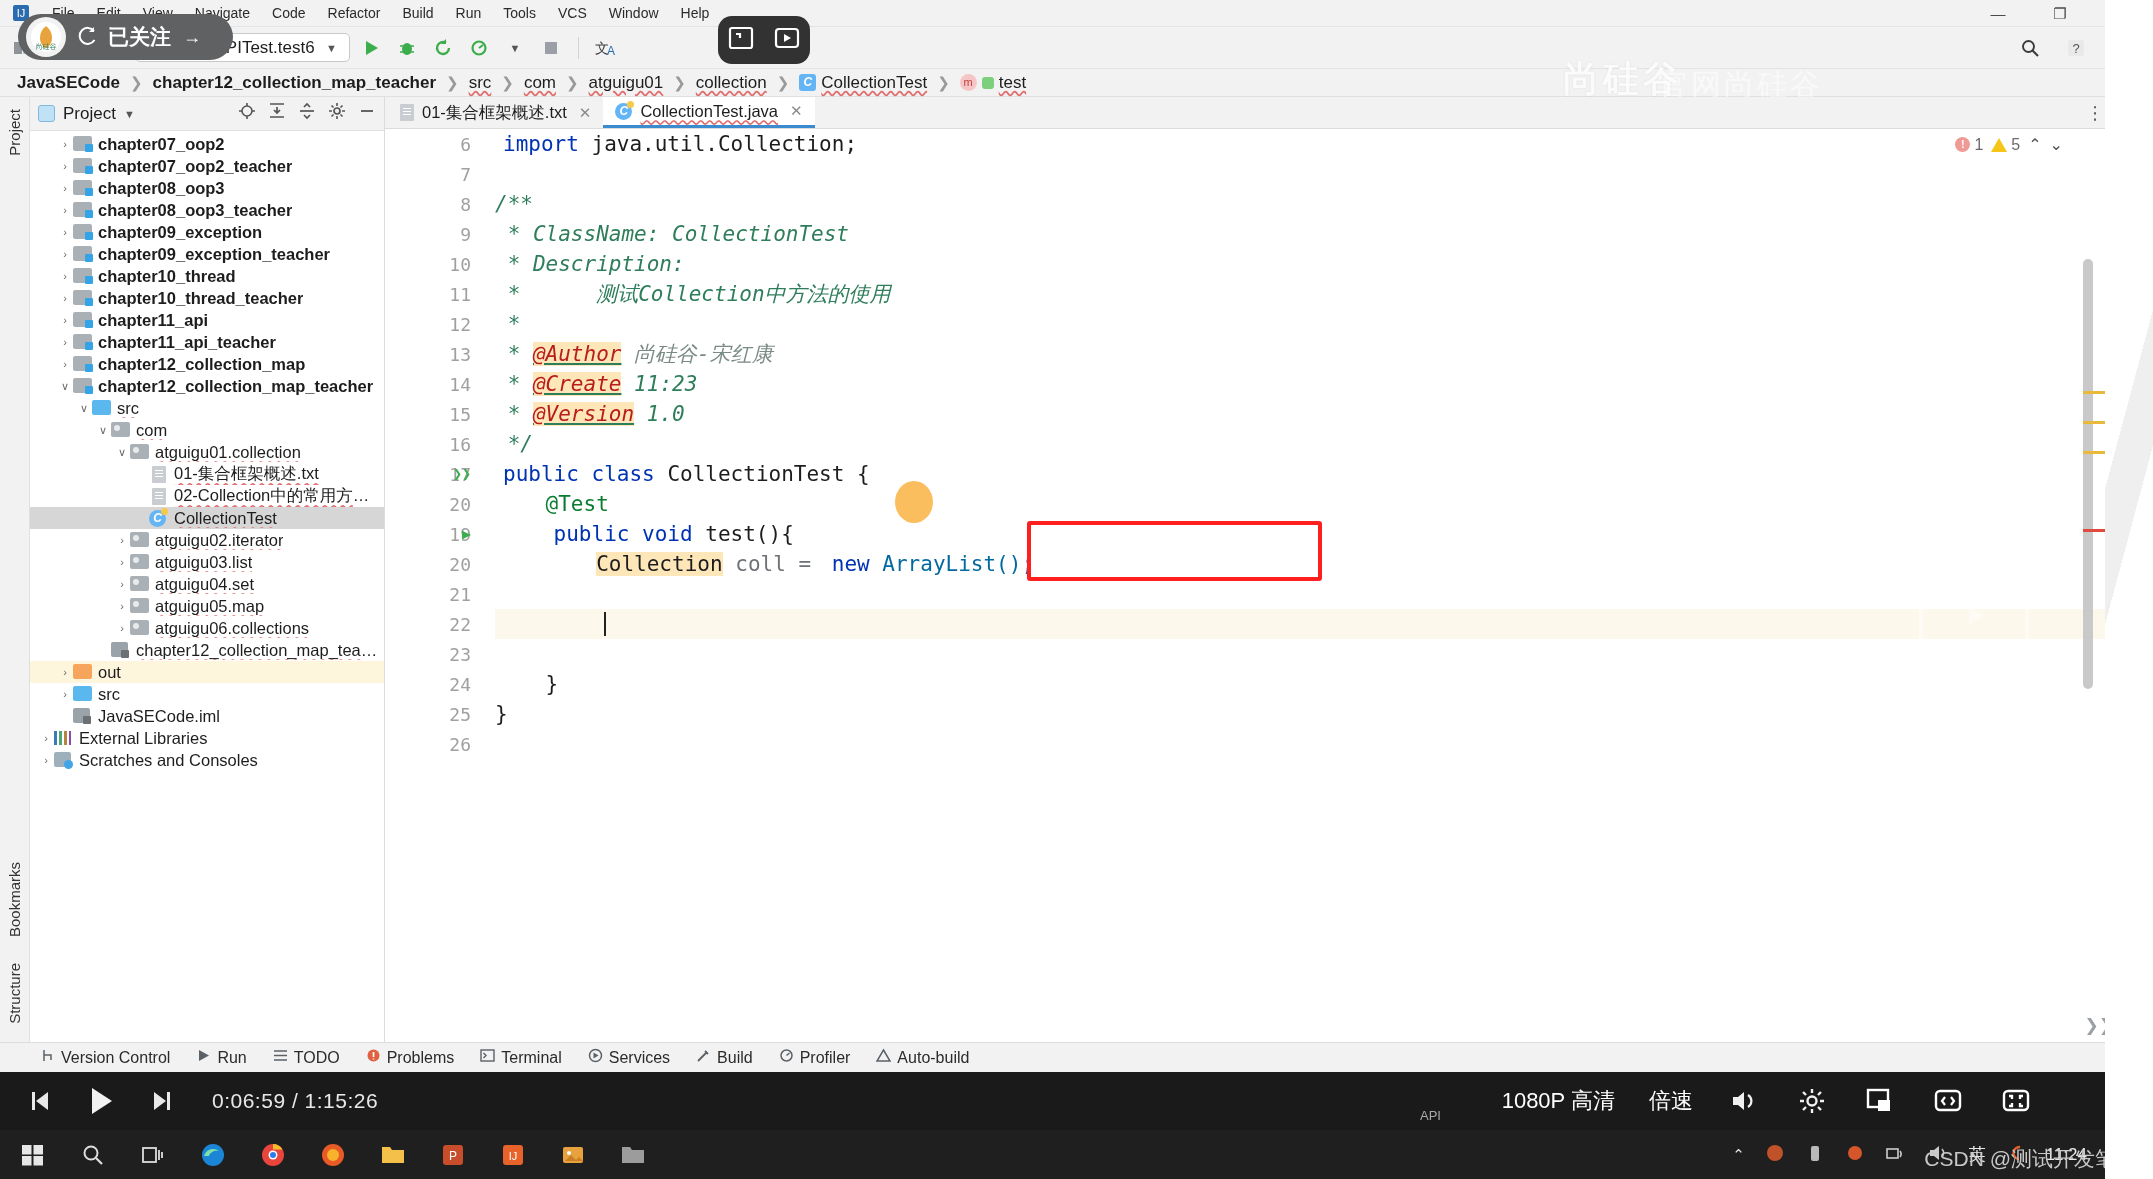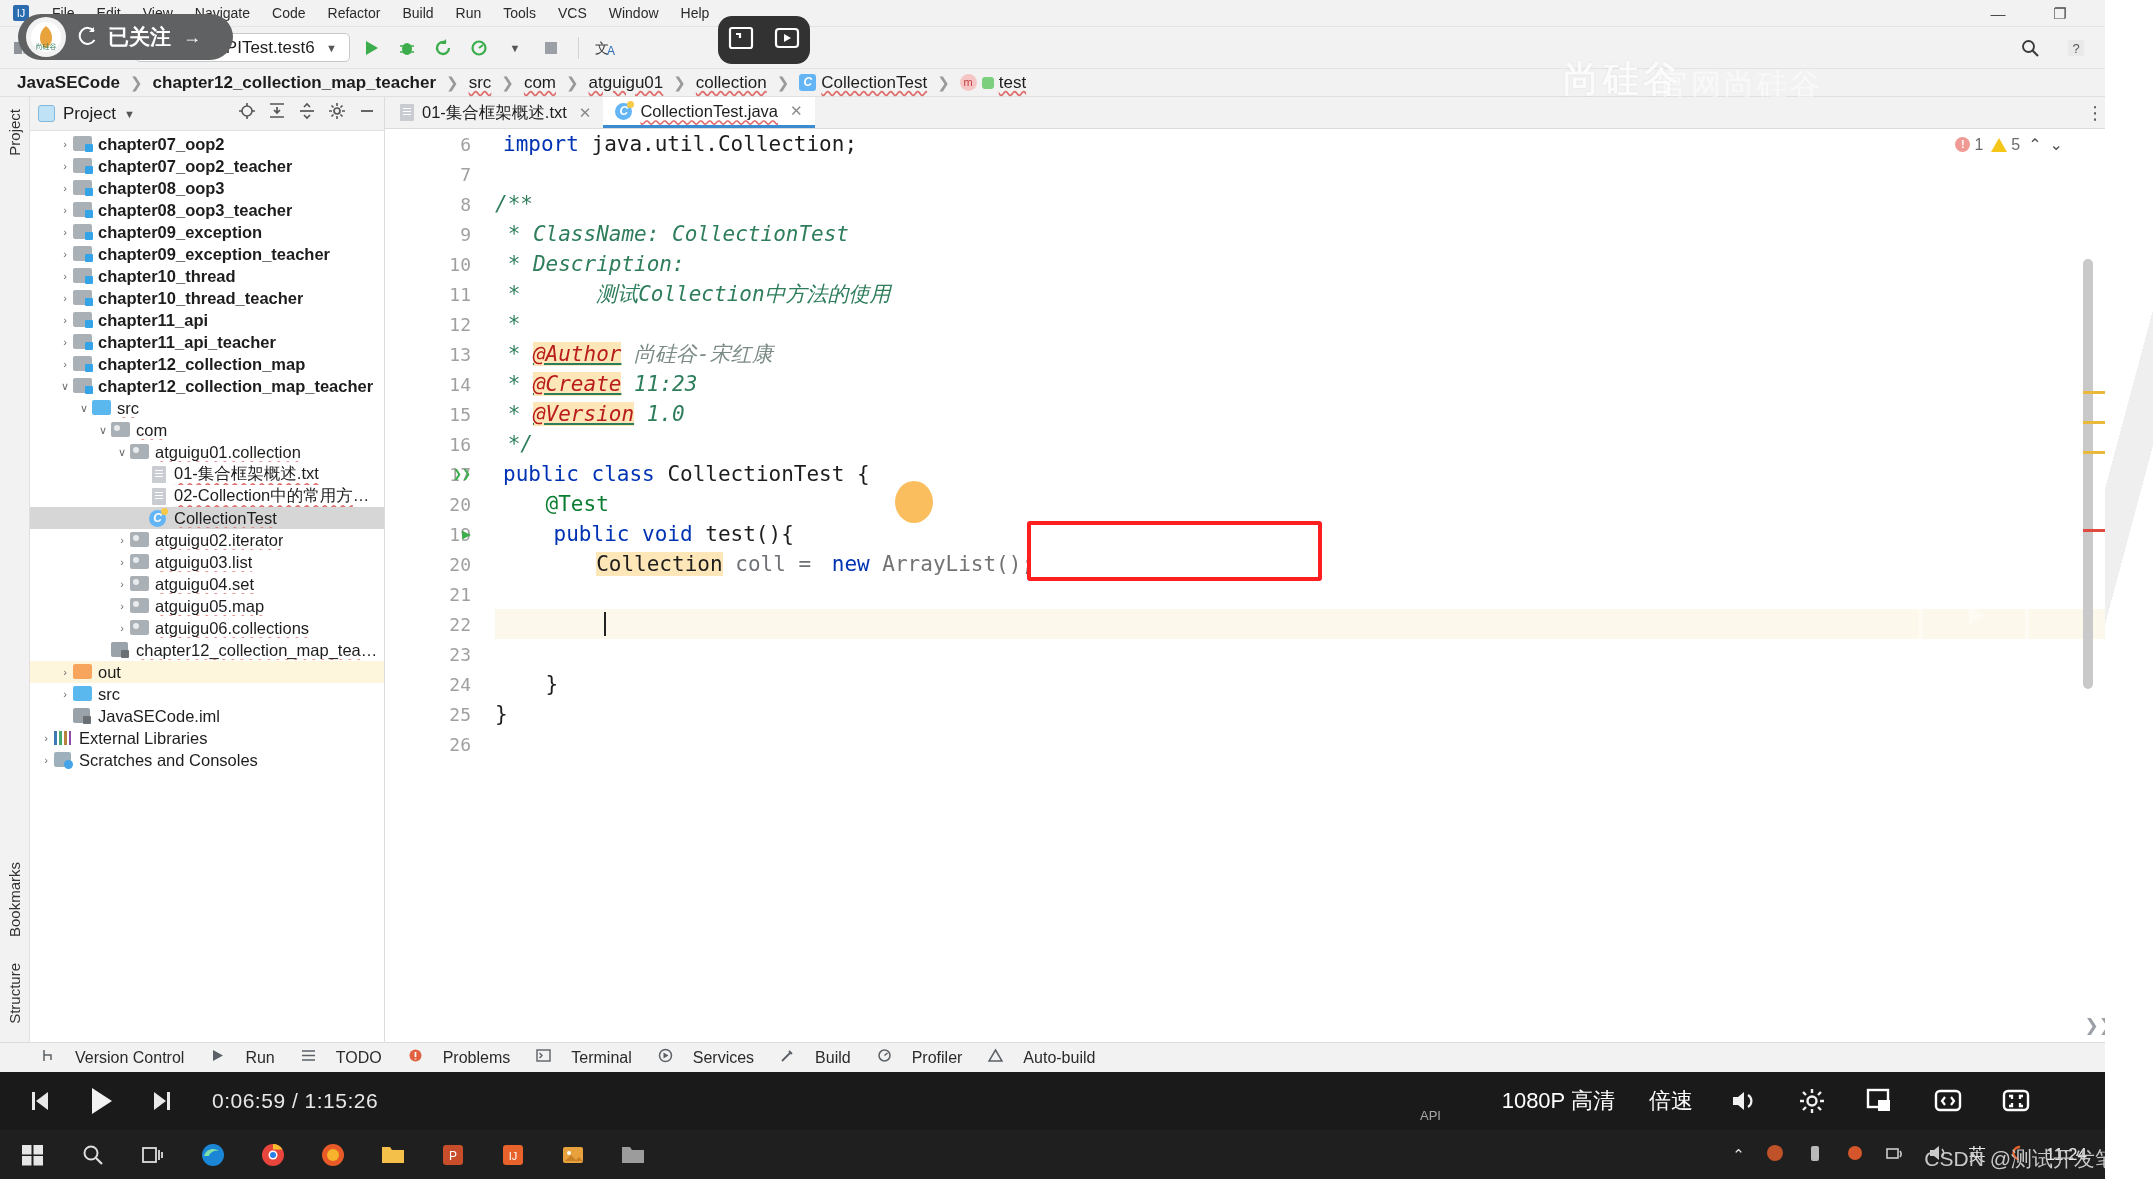--- a/index.html
+++ b/index.html
@@ -111,21 +111,21 @@
           line-height:30px; white-space:pre; padding-left:14px; }
   .cl { height:30px; }
   .cl.hl { background:#fdf8ec; }
   .kw   { color:#0033b3;margin-left:8px; }
   .cmt  { color:#2e7d5b; font-style:italic; }
   .cmt2 { color:#7a8a84; font-style:italic; }
   .tagy { background:#fde6b8; color:#b91c1c; font-style:italic; text-decoration:underline;
           text-decoration-color:#2e7d5b; }
   .hly  { background:#fde6b8; }
   .str  { color:#0a7c2f; }
-  .err  { color:#737373; }
+  .err  { color:#0369a1; }
   .pln  { color:#1d1d1d; }
   .dim  { color:#6e7176; }
 
   .errbox { position:absolute; border:4px solid #ff1f1f; border-radius:3px; }
   .blob { position:absolute; background:#fbbe5e; border-radius:50%; }
 
   .inspect { position:absolute; right:56px; top:6px; display:flex; align-items:center; gap:8px;
              font-size:16px; color:#555; }
   .badge-e { display:inline-flex; align-items:center; gap:4px; color:#6b6b6b;}
   .dot-e { width:15px;height:15px;border-radius:50%;background:#ef9a94;color:#fff;font-size:11px;
@@ -133,21 +133,21 @@
   .tri-w { width:0;height:0;border-left:8px solid transparent;border-right:8px solid transparent;
            border-bottom:14px solid #f5c518; }
 
   .scrollbar { position:absolute; right:24px; top:0; bottom:0; width:14px; }
   .sb-thumb { position:absolute; right:2px; width:10px; background:#c9c9c9; border-radius:5px; }
   .mark { position:absolute; right:14px; width:22px; height:3px; }
 
   
   .botbar { height:30px; background:#f2f2f2; border-top:1px solid #dcdcdc;
             display:flex; align-items:center; gap:26px; padding:0 40px; font-size:16px; color:#2b2b2b;}
-  .botbar .it { display:flex; align-items:center; gap:20px; }
+  .botbar .it { display:flex; align-items:center; gap:6px; }
   .statusbar { height:28px; background:#f2f2f2; display:flex; align-items:center;
                padding:0 16px; font-size:16px; color:#2b2b2b; gap:8px; border-top:1px solid #e6e6e6;}
 
   
   .player { position:absolute; left:0; bottom:49px; width:2153px; height:58px;
             background:#1a1a1a; display:flex; align-items:center; color:#fff; }
   .pl-left { display:flex; align-items:center; gap:26px; padding-left:24px; }
   .pl-ico { width:34px; height:30px; display:flex; align-items:center; justify-content:center; }
   .pl-time { font-size:21px; color:#e8e8e8; letter-spacing:.5px; margin-left:8px; }
   .pl-right { margin-left:auto; display:flex; align-items:center; gap:34px; padding-right:120px; }

